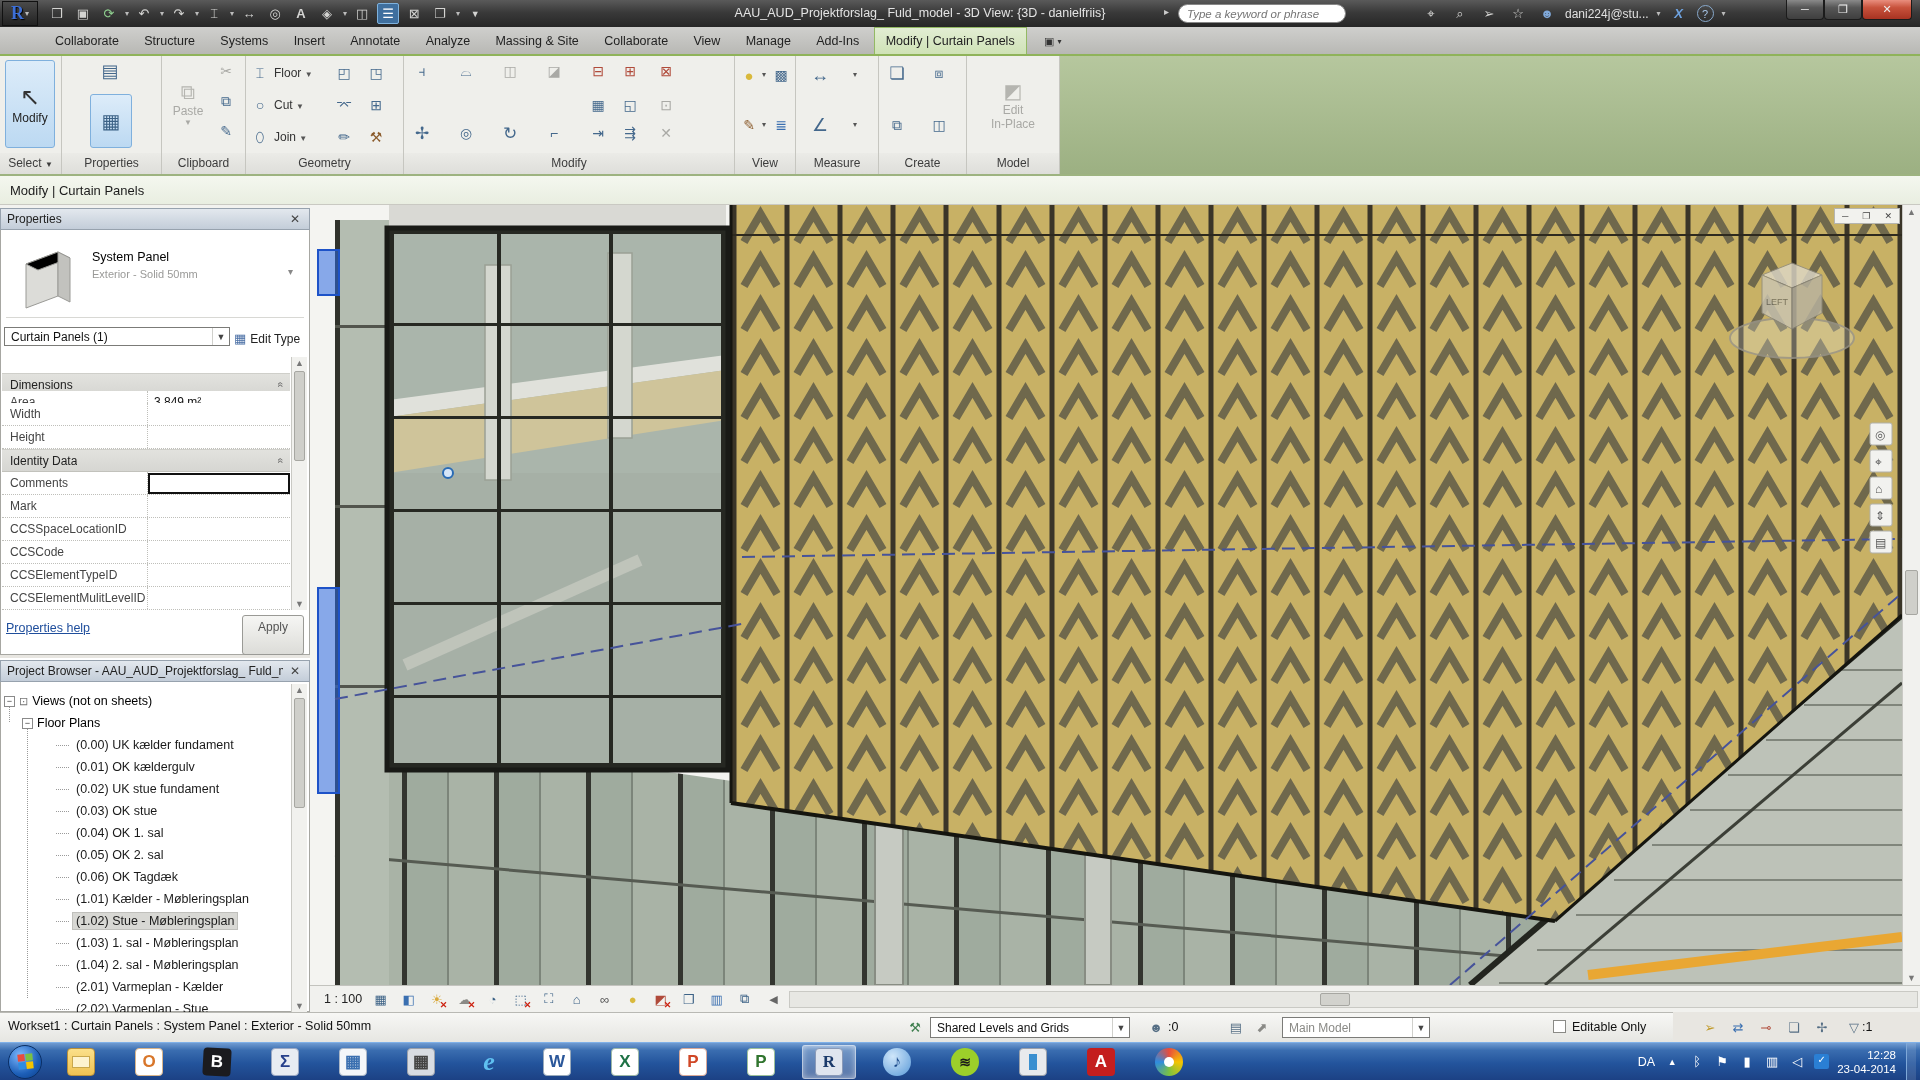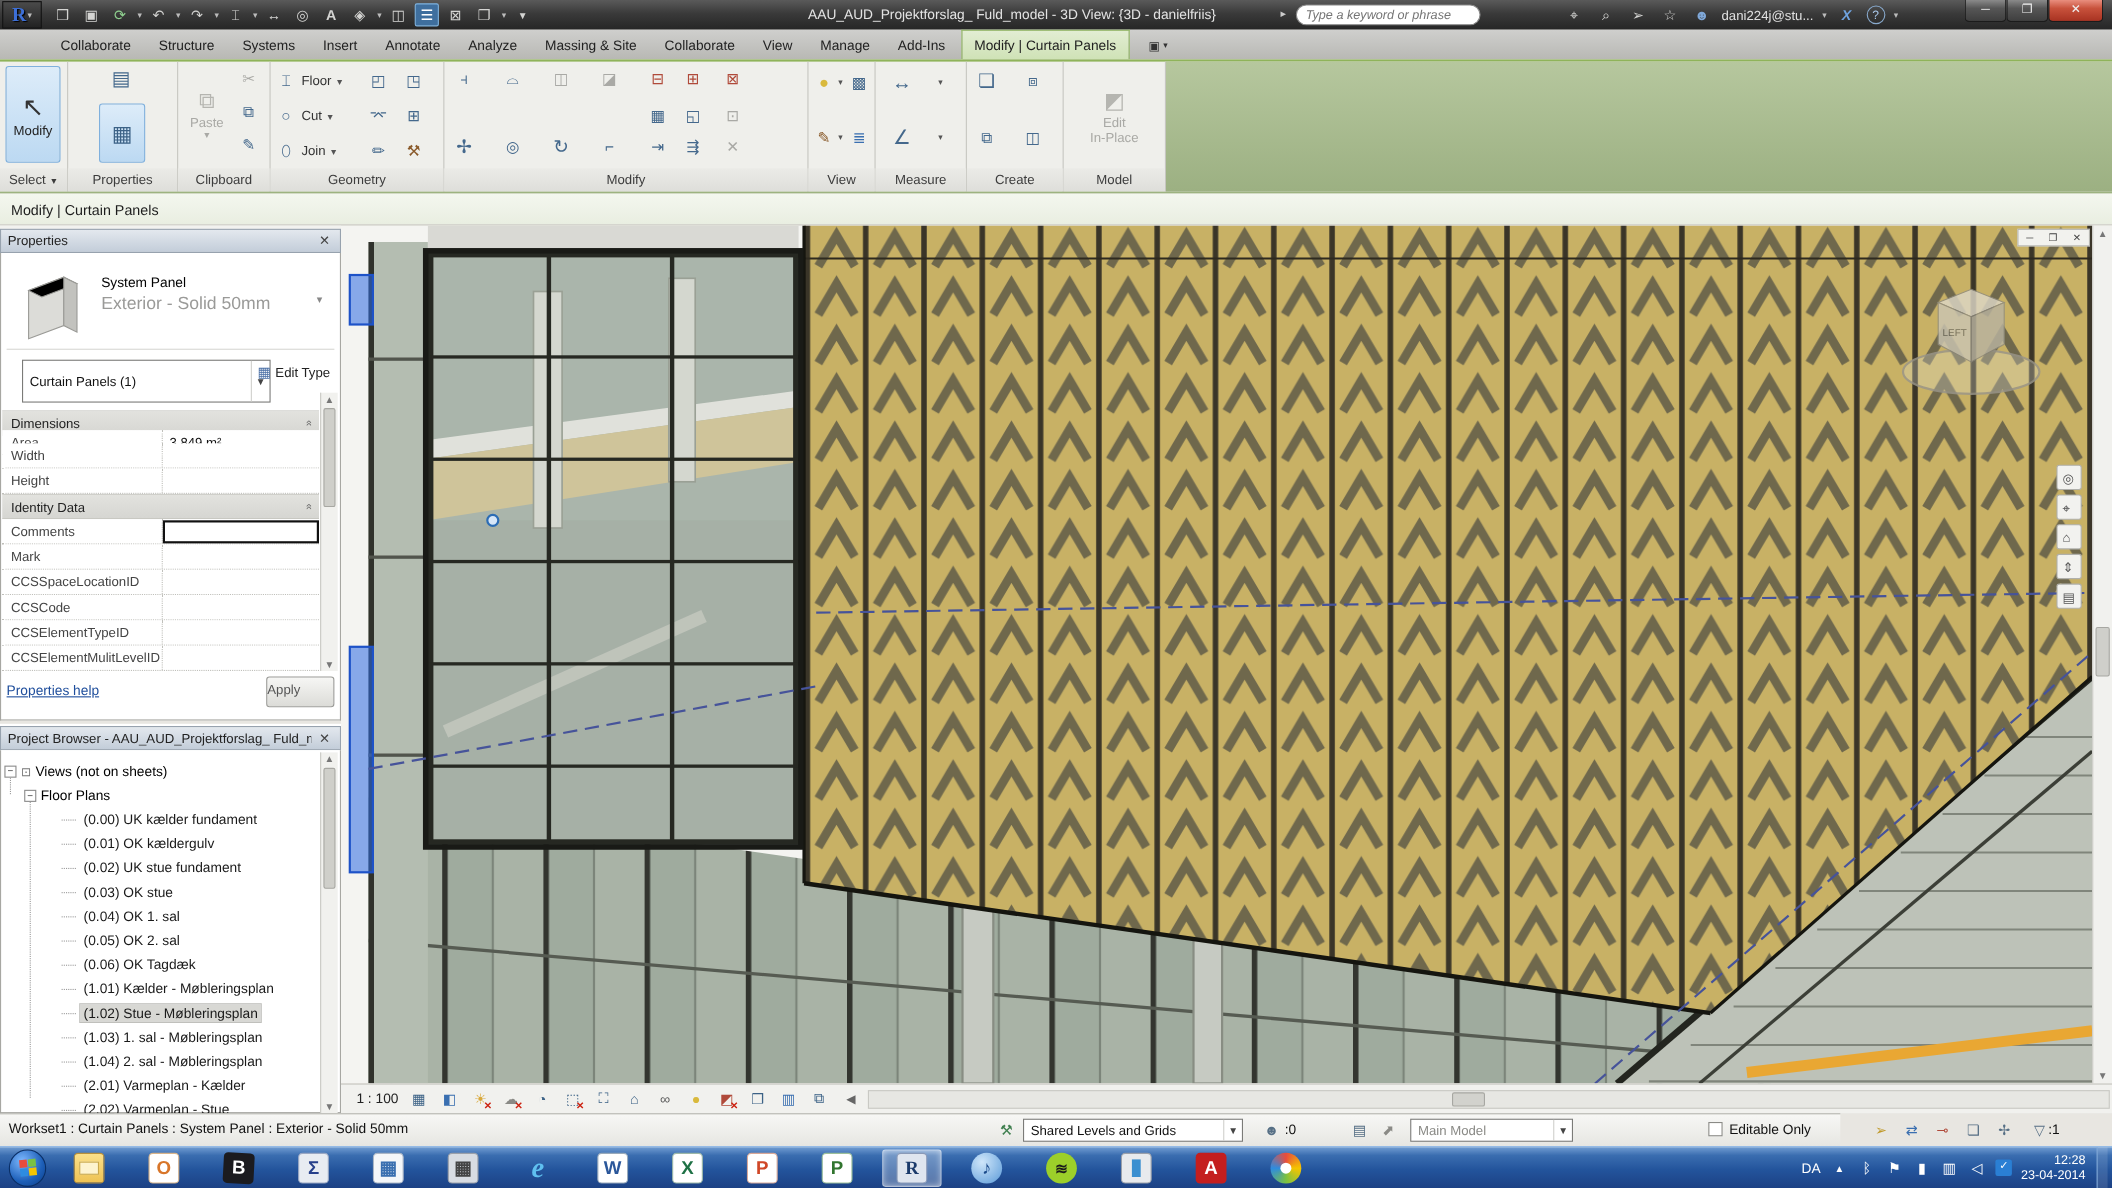--- a/index.html
+++ b/index.html
@@ -258,25 +258,25 @@
     <div class="abs" style="left:0;top:25px;width:310px;height:425px;background:#fff;border:1px solid #a7a7a2;border-top:none"></div>
 
     <div class="abs" style="left:6px;top:33px;width:298px;height:80px;border-bottom:1px solid #d8d8d4">
       <svg class="abs" style="left:8px;top:4px" width="64" height="70" viewBox="0 0 64 70">
         <polygon points="12,22 44,10 44,54 12,66" fill="#dcdcd8" stroke="#9a9a96"></polygon>
         <polygon points="12,22 44,10 56,16 24,28" fill="#ececе8" stroke="#9a9a96"></polygon>
         <polygon points="44,10 56,16 56,60 44,54" fill="#c2c2be" stroke="#9a9a96"></polygon>
         <polygon points="24,28 56,16 56,60 24,72" fill="none" stroke="none"></polygon>
       </svg>
       <span class="abs" style="left:86px;top:12px;color:#000000;font-size:12.5px">System Panel</span>
-      <span class="abs" style="left:86px;top:30px;color:#9a9a98;font-size:16px">Exterior - Solid 50mm</span>
+      <span class="abs" style="left:86px;top:30px;color:#9a9a98;font-size:11px">Exterior - Solid 50mm</span>
       <span class="abs" style="left:282px;top:28px;color:#888;font-size:10px">▾</span>
     </div>
 
-    <div class="combo abs" style="left:20px;top:122px;width:226px;height:39px">
+    <div class="combo abs" style="left:4px;top:122px;width:226px;height:19px">
       <span class="cv">Curtain Panels (1)</span>
         <span class="ca">▼</span>
     </div>
     <div class="abs" style="left:234px;top:122px;width:72px;height:23px;display:flex;align-items:center;gap:4px;font-size:12px;color:#222">
       <span style="color:#4a6fa5;font-size:13px">▦</span>
       <span>Edit Type</span>
     </div>
 
     <div class="prow section" style="top:168px">
         <span class="lab">Dimensions</span>
@@ -325,21 +325,21 @@
         <span class="val"></span>
       </div>
 
     <div class="sbar abs" style="left:291px;top:152px;width:16px;height:253px">
       <span class="sarrow" style="top:1px">▲</span>
       <div class="sthumb" style="top:14px;height:90px"></div>
       <span class="sarrow" style="bottom:1px">▼</span>
     </div>
 
     <span class="abs" style="left:6px;top:416px;color:#1f4e9c;text-decoration:underline;font-size:12.5px">Properties help</span>
-    <div class="abs" style="left:242px;top:410px;width:62px;height:28px;background:linear-gradient(#f6f6f4,#dcdcd8);border:1px solid #9a9a96;border-radius:3px;line-height:22px;color:#555">Apply</div>
+    <div class="abs" style="left:242px;top:410px;width:62px;height:40px;background:linear-gradient(#f6f6f4,#dcdcd8);border:1px solid #9a9a96;border-radius:3px;text-align:center;line-height:22px;color:#555">Apply</div>
   </div>
 
   <div class="abs" style="left:0;top:658px;width:310px;height:354px;background:#fff;overflow:hidden">
     <div class="pal-head abs" style="left:0;top:2px;width:310px;height:22px">
       <span style="white-space:nowrap;overflow:hidden;max-width:276px">Project Browser - AAU_AUD_Projektforslag_ Fuld_model</span>
       <span class="x">✕</span>
     </div>
     <div class="abs" style="left:0;top:24px;width:310px;height:330px;background:#fff;border:1px solid #a7a7a2;border-top:none"></div>
     <div class="guide" style="left:9px;top:42px;height:22px"></div>
     <div class="guide" style="left:27px;top:64px;height:276px"></div>

